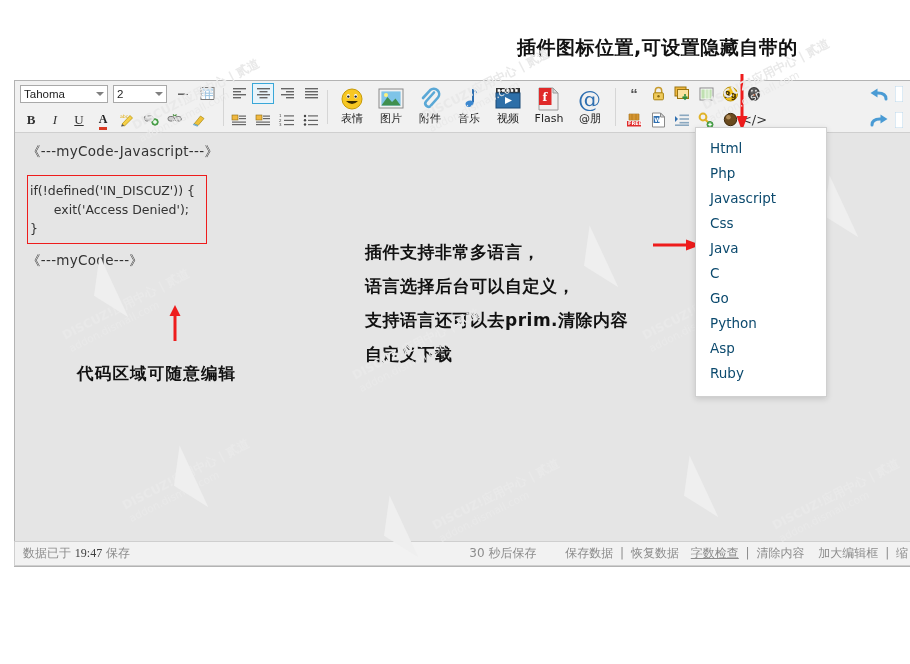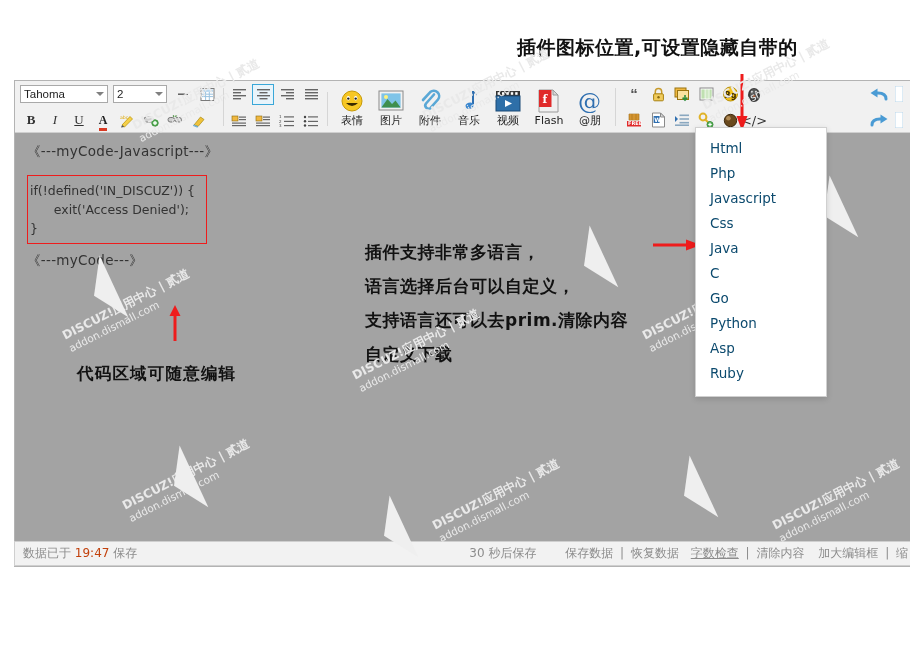--- a/index.html
+++ b/index.html
@@ -19,21 +19,21 @@
       border-bottom:22px solid #efefef;transform:rotate(-115deg);}
 
   
   .headline{position:absolute;left:517px;top:35px;font-size:19px;font-weight:bold;
       color:#111;letter-spacing:.5px;font-family:"DejaVu Sans",sans-serif;z-index:30;}
 
   
   .editor{position:absolute;left:14px;top:80px;width:896px;height:487px;
       border:1px solid #b3b3b3;border-right:none;background:#fff;box-sizing:border-box;z-index:10;}
   .toolbar{height:51px;background:#f1f1f1;border-bottom:1px solid #cfcfcf;
-      display:flex;align-items:flex-end;position:relative;}
+      display:flex;align-items:center;position:relative;}
   .tgroup{display:flex;flex-direction:column;justify-content:center;padding:0 5px;position:relative;}
   .tgroup + .tgroup::before{content:"";position:absolute;left:0;top:6px;bottom:6px;width:1px;background:#d6d6d6;}
   .trow{display:flex;align-items:center;height:24px;gap:2px;}
 
   .selbox{display:flex;align-items:center;justify-content:space-between;
       border:1px solid #a9a9a9;background:#fff;height:18px;box-sizing:border-box;
       font-size:11.5px;color:#222;padding:0 3px;}
   .selbox .cap{white-space:nowrap;overflow:hidden;}
   .caret{width:0;height:0;border-left:4px solid transparent;border-right:4px solid transparent;
       border-top:4px solid #808080;margin-left:5px;}
@@ -47,21 +47,21 @@
 
   .bigbtn{width:38px;display:flex;flex-direction:column;align-items:center;justify-content:flex-start;}
   .bigbtn .ic{height:26px;display:flex;align-items:center;justify-content:center;}
   .bigbtn .lb{font-size:11px;color:#222;line-height:14px;font-family:"DejaVu Sans",sans-serif;white-space:nowrap;}
 
   .spacer{flex:1;}
   .rgroup{display:flex;flex-direction:column;justify-content:center;padding:0 6px 0 0;}
   .rgroup .trow{justify-content:flex-end;}
 
   
-  .content{position:relative;height:409px;background:#a3a3a3;padding:10px 12px;box-sizing:border-box;
+  .content{position:relative;height:409px;background:#e5e5e5;padding:10px 12px;box-sizing:border-box;
       font-size:13px;color:#222;}
   .codelabel{font-size:13.5px;color:#333;font-family:"DejaVu Sans",sans-serif;letter-spacing:.3px;}
   .codebox{border:1px solid #ee1c1c;box-sizing:border-box;width:180px;margin:14px 0 8px 0;padding:5px 2px 5px 2px;}
   .codeline{font-size:12.5px;color:#333;line-height:19px;white-space:pre;font-family:"DejaVu Sans",sans-serif;}
   .caption{position:absolute;left:62px;top:230px;font-size:16.5px;font-weight:bold;color:#111;
       letter-spacing:1.2px;font-family:"DejaVu Sans",sans-serif;}
 
   .note{position:absolute;left:350px;top:102px;font-size:17px;font-weight:bold;color:#111;
       line-height:34px;letter-spacing:.5px;font-family:"DejaVu Sans",sans-serif;}
 
@@ -76,21 +76,21 @@
   .dd-item{padding:3px 0 3px 14px;font-size:13.5px;color:#0c4a6e;line-height:19px;
       font-family:"DejaVu Sans",sans-serif;cursor:default;}
 
   
   .statusbar{position:absolute;left:14px;top:541px;width:896px;height:25px;
       background:#f2f2f2;border:1px solid #cfcfcf;border-right:none;box-sizing:border-box;
       display:flex;align-items:center;justify-content:space-between;
       padding:0 2px 0 8px;font-size:12px;color:#8c8c8c;z-index:20;
       font-family:"DejaVu Sans",sans-serif;}
   .sb-left{white-space:nowrap;}
-  .sb-left .tm{color:#c2410c;}
+  .sb-left .tm{color:#404040;font-family:Liberation Serif, serif;}
   .sb-right{white-space:nowrap;overflow:hidden;}
   .sb-right span{color:#8c8c8c;}
   .sb-sep{color:#c9c9c9;padding:0 3px;}
 </style>
 </head>
 <body>
 
 <div class="wm-layer">
   <div class="wm" style="left:130px;top:120px;">
     <span>DISCUZ!应用中心 | 贰道</span><span class="l2">addon.dismall.com</span>

